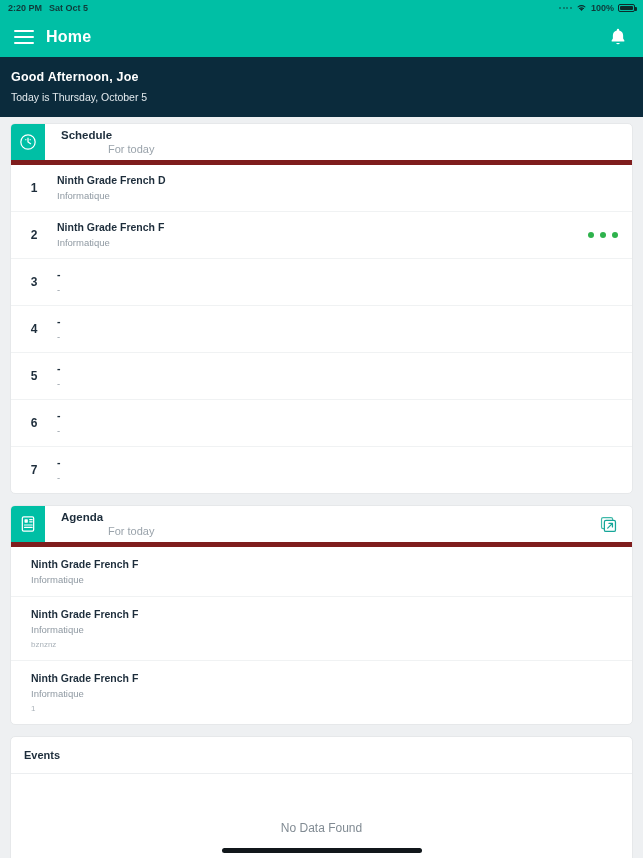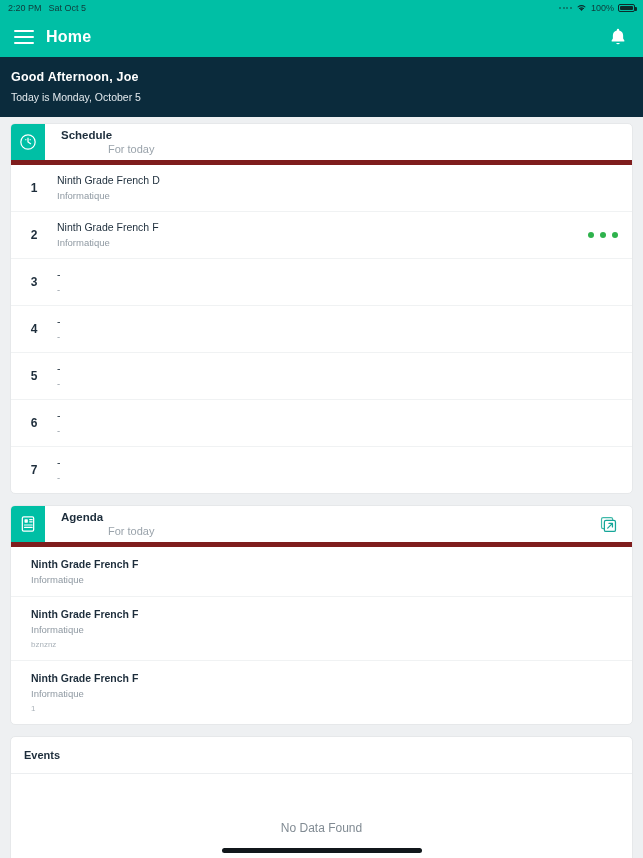--- a/index.html
+++ b/index.html
@@ -8,21 +8,21 @@
     background: #eef0f2;
     font-family: "Liberation Sans", sans-serif;
     overflow: hidden;
   }
   .screen { width: 643px; height: 858px; position: relative; display: flex; flex-direction: column; }
 
   
   .statusbar {
     height: 16px; background: #00bfa5; color: #0f3a3a;
     display: flex; align-items: center; justify-content: space-between;
-    padding: 0 8px; font-size: 9px; font-weight: 400; flex: 0 0 auto;
+    padding: 0 8px; font-size: 9px; font-weight: 700; flex: 0 0 auto;
   }
   .sb-left { display: flex; align-items: center; gap: 7px; }
   .sb-right { display: flex; align-items: center; gap: 4px; }
   .dots-sig { display: flex; gap: 1.5px; align-items: flex-end; }
   .dots-sig i { width: 2px; height: 2px; background: #0c6b60; border-radius: 50%; display: block; }
   .battery { width: 17px; height: 8px; border: 1px solid #0d2b2b; border-radius: 2px; position: relative; }
   .battery::after { content:""; position:absolute; right:-3px; top:2px; width:2px; height:4px; background:#0d2b2b; border-radius:0 1px 1px 0; }
   .battery i { position:absolute; inset:1px; background:#0d2b2b; border-radius:1px; display:block; }
 
   
@@ -54,21 +54,21 @@
   .card-head-txt { padding: 5px 0 5px 16px; display: flex; flex-direction: column; justify-content: center; }
   .card-head-title { font-size: 11.5px; font-weight: 700; color: #1d2d3b; }
   .card-head-sub { font-size: 11px; color: #9aa3ab; margin-top: 2px; margin-left: 47px; }
   .head-action { margin-left: auto; display:flex; align-items:center; padding-right: 14px; cursor: pointer; }
 
   
   .sched-row { display: flex; align-items: center; padding: 9px 14px 9px 0; border-bottom: 1px solid #f0f2f3; min-height: 38px; }
   .sched-row:last-child { border-bottom: none; }
   .sched-num { width: 46px; text-align: center; font-size: 12px; font-weight: 700; color: #1d2d3b; flex: 0 0 auto; }
   .sched-txt { flex: 1; }
-  .sched-title { font-size: 10.5px; font-weight: 400; color: #1d2d3b; line-height: 1.25; }
+  .sched-title { font-size: 10.5px; font-weight: 700; color: #1d2d3b; line-height: 1.25; }
   .sched-sub { font-size: 9.5px; color: #8f99a2; margin-top: 3px; line-height: 1.25; }
   .sched-dots { display: flex; gap: 6px; align-items: center; cursor: pointer; }
   .sched-dots i { width: 6px; height: 6px; border-radius: 50%; background: #2eb24c; display: block; }
 
   
   .agenda-row { padding: 11px 14px 11px 20px; border-bottom: 1px solid #f0f2f3; }
   .agenda-row:last-child { border-bottom: none; }
   .agenda-title { font-size: 10.5px; font-weight: 700; color: #1d2d3b; }
   .agenda-sub { font-size: 9.5px; color: #8f99a2; margin-top: 4px; }
   .agenda-note { font-size: 8px; color: #aab2b9; margin-top: 5px; }
@@ -124,21 +124,21 @@
     <div class="appbar-spacer"></div>
     <div class="bell">
       <svg width="22" height="22" viewBox="0 0 24 24">
           <path d="M12 3a1.3 1.3 0 011.3 1.3v.6a5.6 5.6 0 014.3 5.4v3.3l1.3 2.2a.7.7 0 01-.6 1.1H5.7a.7.7 0 01-.6-1.1l1.3-2.2v-3.3a5.6 5.6 0 014.3-5.4v-.6A1.3 1.3 0 0112 3zm0 17a2.1 2.1 0 01-2-1.5h4a2.1 2.1 0 01-2 1.5z" fill="#fff"></path>
         </svg>
     </div>
   </div>
 
   <div class="greeting">
     <div class="greeting-title">Good Afternoon, Joe</div>
-    <div class="greeting-sub">Today is Monday, October 5</div>
+    <div class="greeting-sub">Today is Thursday, October 5</div>
   </div>
 
   <div class="body">
 
     <div class="card">
       <div class="card-head">
         <div class="icon-tile">
           <svg width="20" height="20" viewBox="0 0 24 24">
               <circle cx="12" cy="12" r="8.6" stroke="#fff" stroke-width="1.5" fill="none"></circle>
               <path d="M12 7.4V12l3.1 2" stroke="#fff" stroke-width="1.5" fill="none" stroke-linecap="round"></path>

